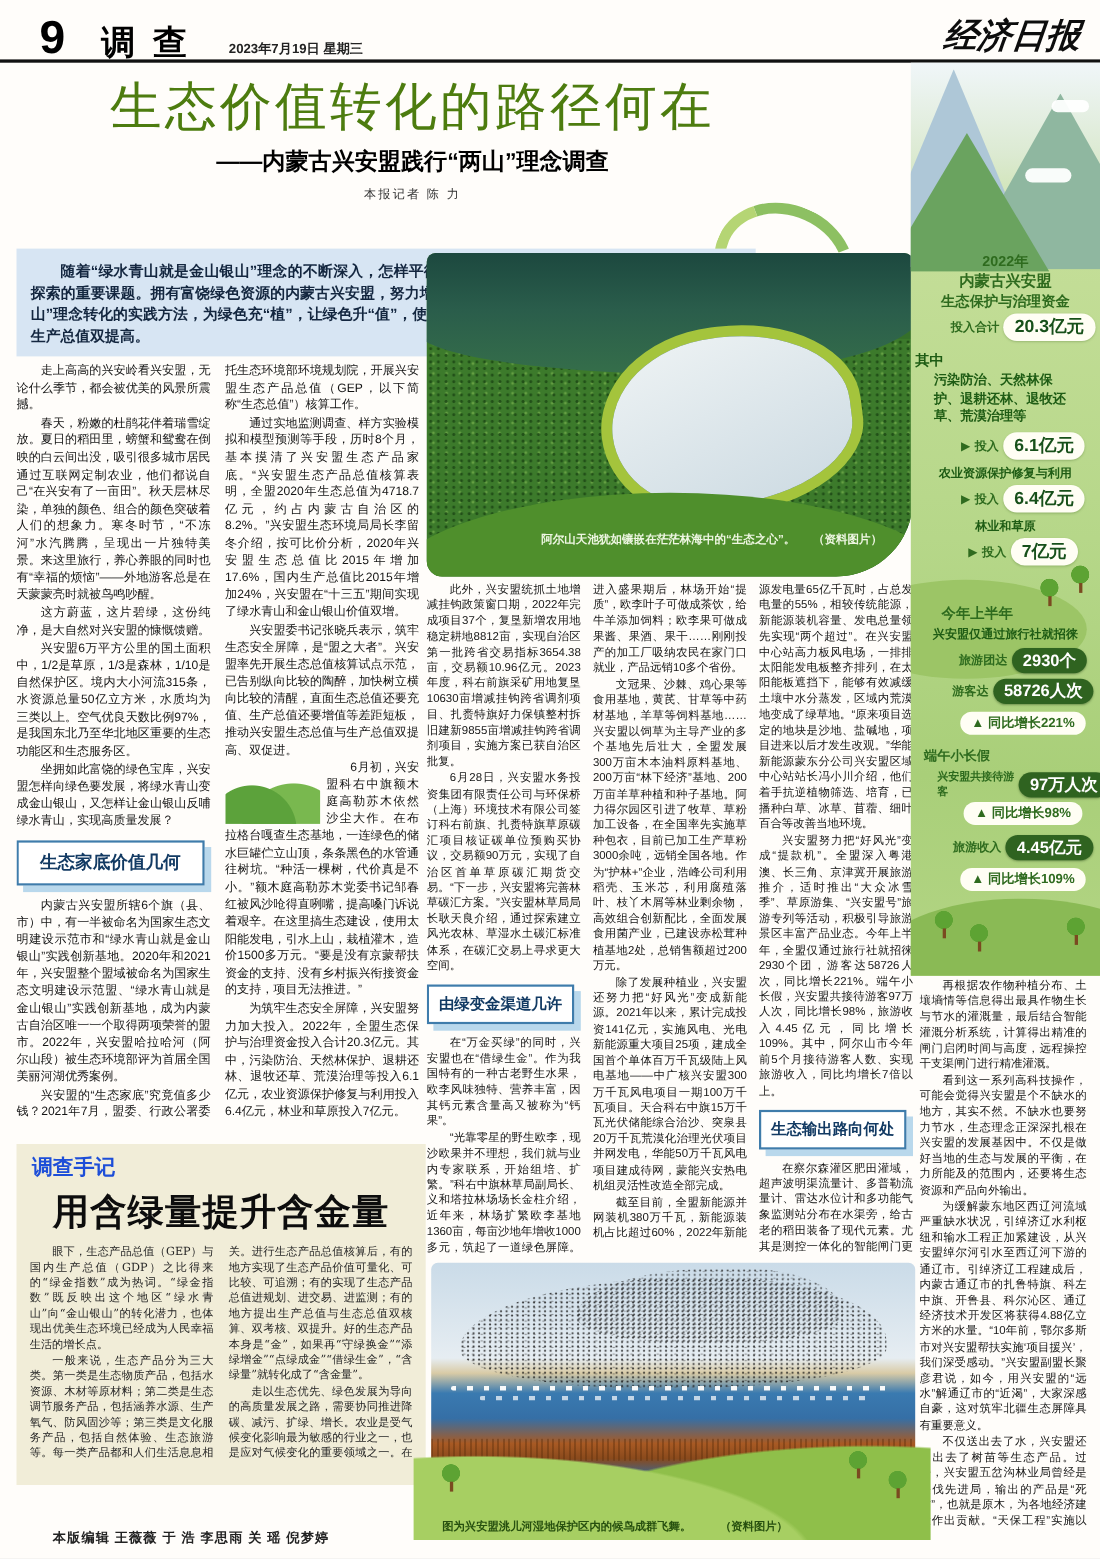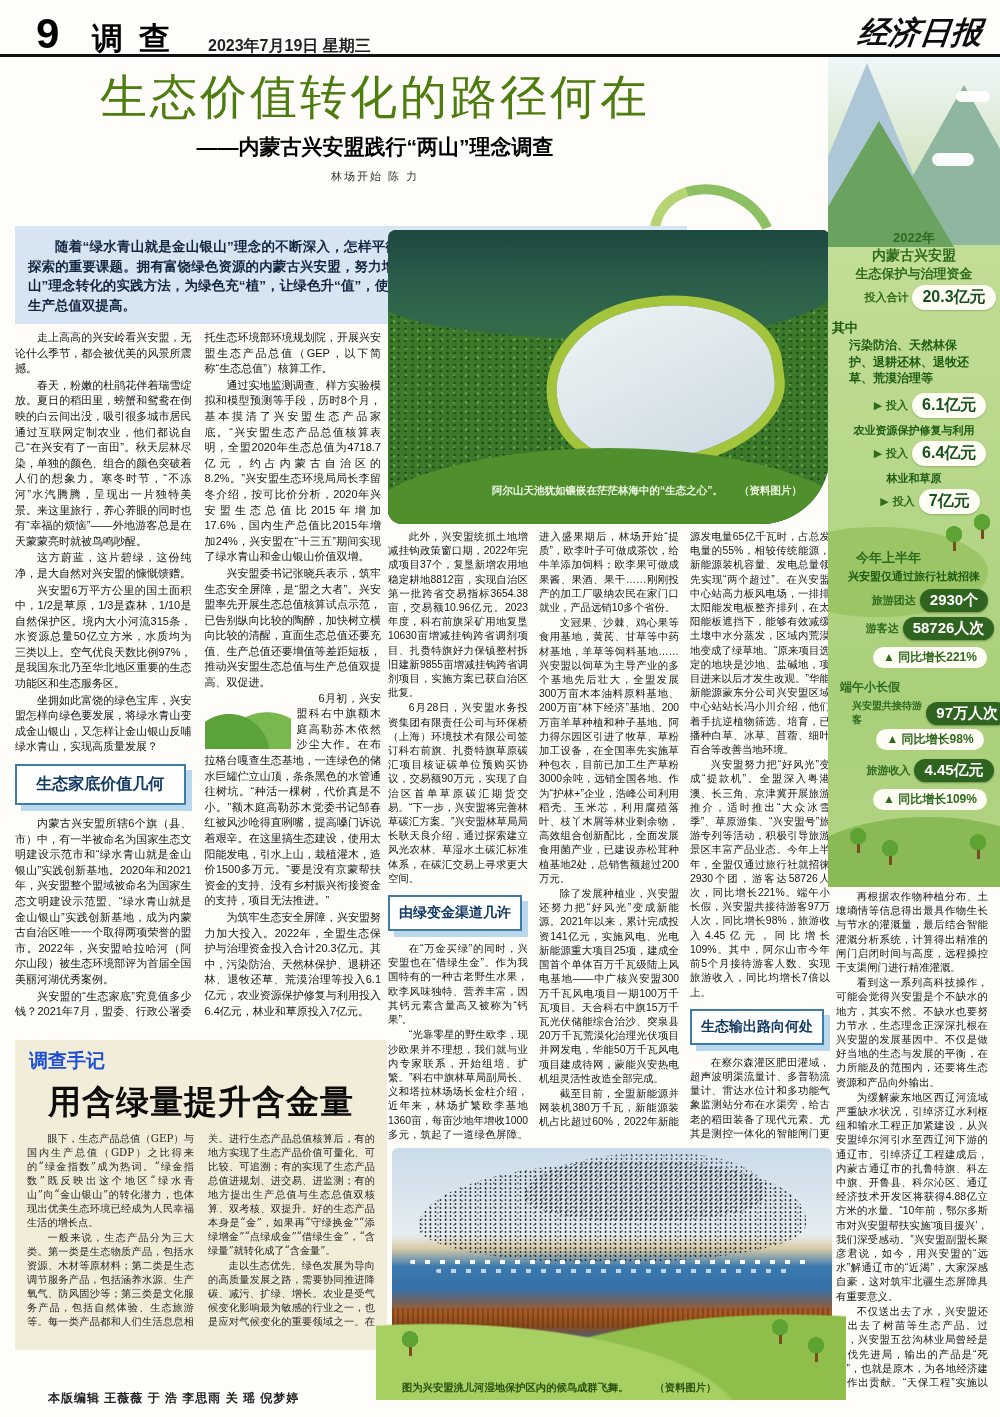--- a/index.html
+++ b/index.html
@@ -1,21 +1,21 @@
 <!DOCTYPE html>
 <html><head>
 <meta charset="utf-8">
 <style>
   html,body{margin:0;padding:0;background:#e8e8e8;}
   #page{position:relative;width:1000px;height:1417px;background:#fffdfa;margin:0 auto;
         font-family:"Liberation Sans","DejaVu Sans",sans-serif;color:#1a1a1a;overflow:hidden;}
   
   .pageno{position:absolute;left:36px;top:10px;font-size:42px;font-weight:900;color:#000;}
   .secname{position:absolute;left:92px;top:18px;font-size:31px;font-weight:900;letter-spacing:16px;color:#000;}
-  .dateline{position:absolute;left:208px;top:36px;font-size:16px;font-weight:700;color:#222;}
+  .dateline{position:absolute;left:208px;top:36px;font-size:12px;font-weight:700;color:#222;}
   .paperlogo{position:absolute;right:18px;top:12px;font-size:31px;font-weight:900;font-style:italic;
              font-family:"DejaVu Serif","Liberation Serif",serif;color:#0d0d0d;transform:skewX(-6deg);}
   .toprule{position:absolute;left:0;top:54px;width:1000px;height:3px;background:#111;}
   
   .title{position:absolute;left:55px;top:66px;width:640px;text-align:center;
          font-size:47px;font-weight:400;letter-spacing:3px;color:#4d7c0f;}
   .subtitle{position:absolute;left:55px;top:133px;width:640px;text-align:center;
             font-size:21px;font-weight:800;color:#000;}
   .byline{position:absolute;left:55px;top:169px;width:640px;text-align:center;
           font-size:11px;color:#333;letter-spacing:2px;}
@@ -112,21 +112,21 @@
 <div id="page">
 
   <div class="pageno">9</div>
   <div class="secname">调查</div>
   <div class="dateline">2023年7月19日 星期三</div>
   <div class="paperlogo">经济日报</div>
   <div class="toprule"></div>
 
   <div class="title">生态价值转化的路径何在</div>
   <div class="subtitle">——内蒙古兴安盟践行“两山”理念调查</div>
-  <div class="byline">林场开始 陈 力</div>
+  <div class="byline">本报记者 陈 力</div>
   <div class="ribbon"></div>
 
   <div class="leadbox">
     <p>随着“绿水青山就是金山银山”理念的不断深入，怎样平衡生态环境和经济发展成为各地认真思考和积极探索的重要课题。拥有富饶绿色资源的内蒙古兴安盟，努力增强绿色发展基因，寻找量化生态价值、助力“两山”理念转化的实践方法，为绿色充“植”，让绿色升“值”，使绿色本底释放出更多生态红利，实现生态总值与生产总值双提高。</p>
   </div>
 
   <div class="lakephoto">
     <div class="lp-forest"></div>
     <div class="lp-ridge"></div>
     <div class="lp-lake"></div>

